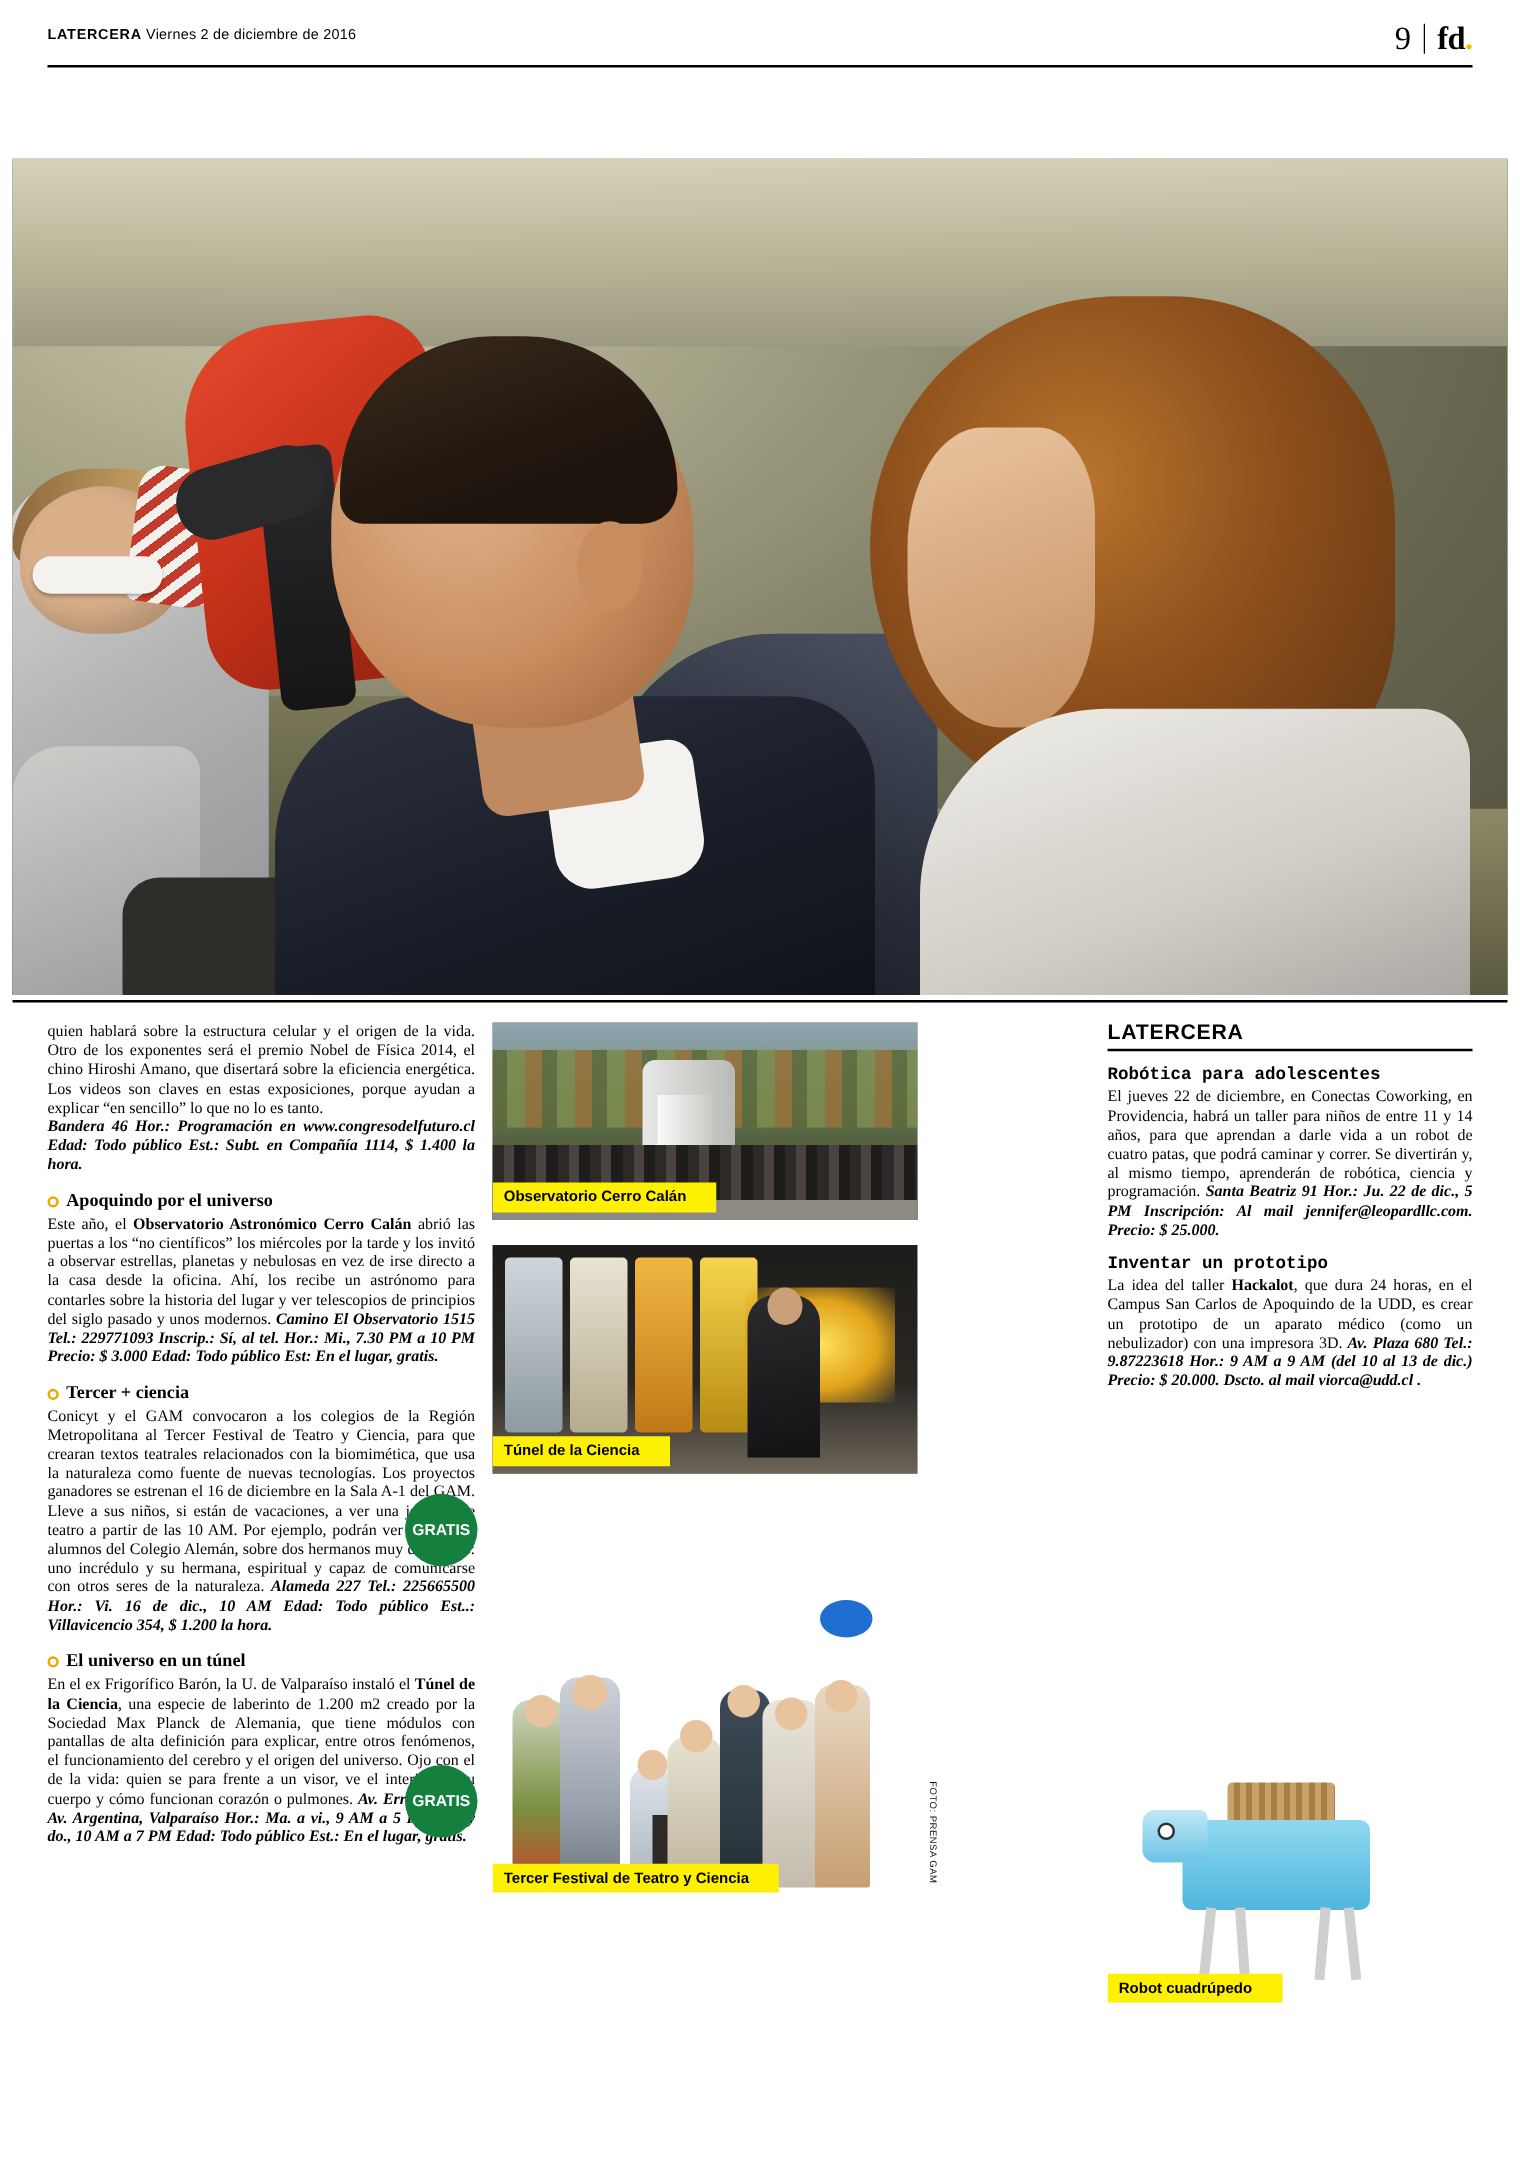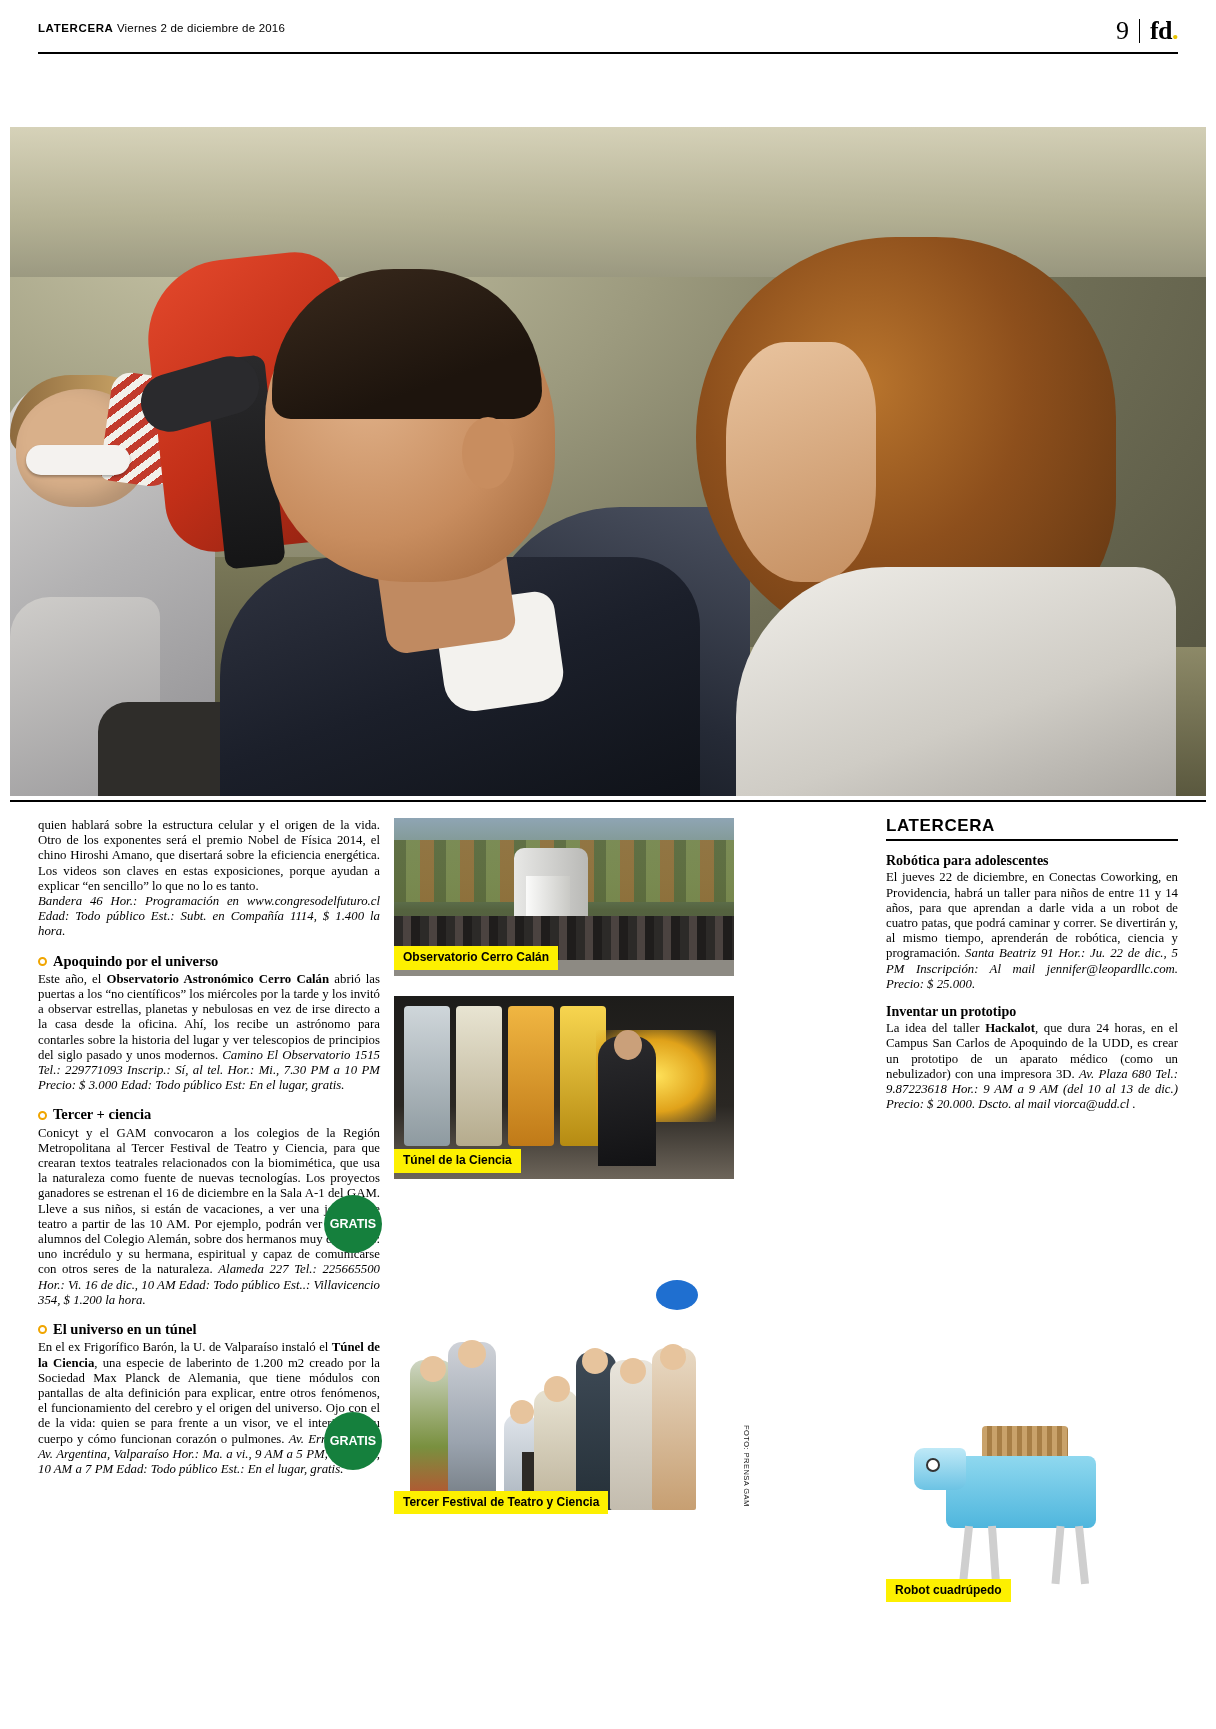--- a/index.html
+++ b/index.html
@@ -206,36 +206,36 @@
   .sect-head {
     font-family: "Liberation Serif", serif;
     font-weight: bold; font-size: 14.5px;
     margin: 14px 0 3px 0;
     display: flex; align-items: center; gap: 6px;
   }
   .bullet-ring {
     width: 9px; height: 9px; border: 2px solid #f0a500; border-radius: 50%;
     display: inline-block; flex: none;
   }
-  .ital { font-style: italic; font-weight: normal; }
+  .ital { font-style: italic; font-weight: bold; }
   .b { font-weight: bold; }
   .i { font-style: italic; }
 
   
   .photo {
     position: relative; overflow: hidden; background: #777;
   }
   .ph1 { width: 340px; height: 158px; }
   .ph2 { width: 340px; height: 183px; }
   .cap-yellow {
     position: absolute; left: 0; bottom: 6px;
     background: #fdf000; color: #000;
     font-family: "Liberation Sans", sans-serif;
     font-weight: bold; font-size: 12px;
-    padding: 4px 9px 5px 9px;
+    padding: 4px 24px 5px 9px;
     margin-top: 31px;
   }
   .credit {
     position: absolute;
     writing-mode: vertical-rl;
     font-family: "Liberation Sans", sans-serif;
     font-size: 7.6px; letter-spacing: .4px;
     color: #111;
   }
   .gratis {
@@ -321,21 +321,21 @@
     font-weight: bold; font-size: 17px; letter-spacing: .6px;
     margin-bottom: 6px;
   }
   .rule-col3 { width: 292px; height: 2px; background: #000; margin-bottom: 6px; }
   .big-title {
     font-family: "Liberation Serif", serif;
     font-size: 30px; line-height: 32px; font-weight: normal;
     margin: 4px 0 14px 0;
   }
   .sub-bold {
-    font-family: Liberation Serif, serif;
+    font-family: Liberation Mono, monospace;
     font-weight: bold; font-size: 14px; margin: 12px 0 2px 0;
   }
 </style>
 </head>
 <body>
 
 <div class="masthead">
   <div class="masthead-left">
     <span class="brand">LATERCERA</span>
     <span>Viernes 2 de diciembre de 2016</span>

